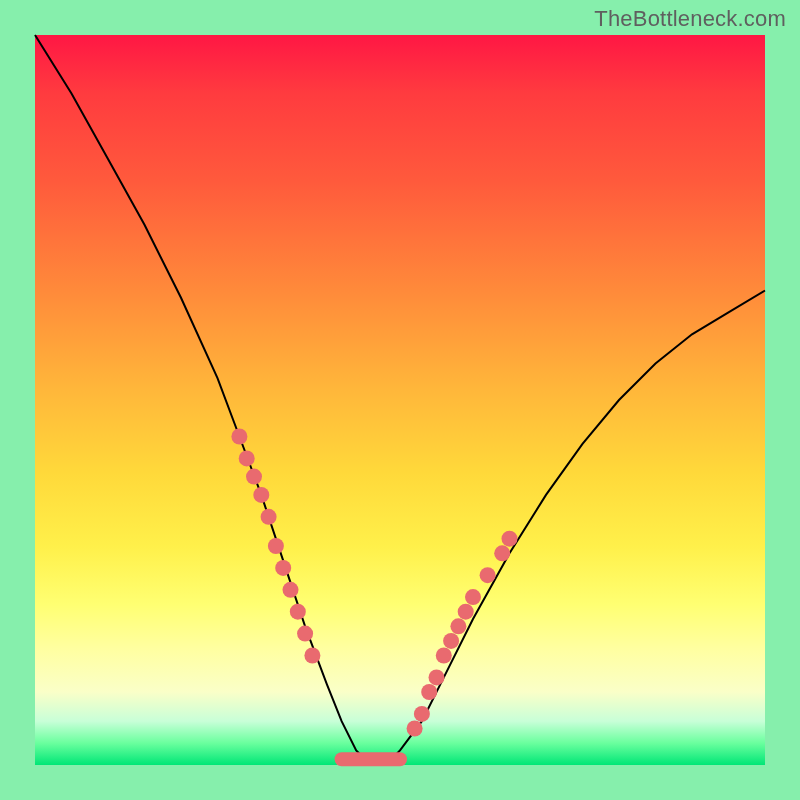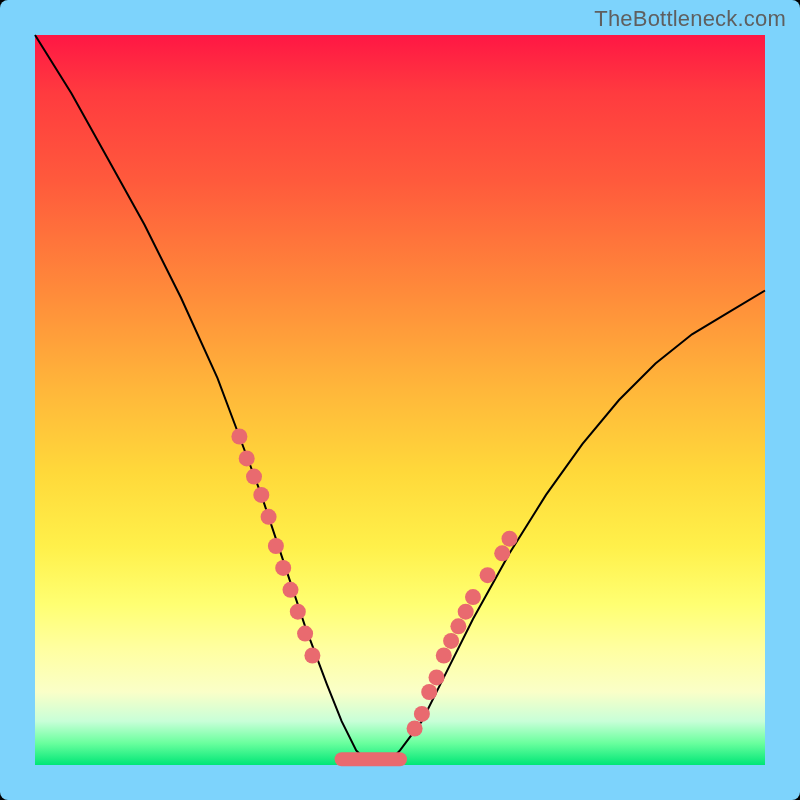--- a/index.html
+++ b/index.html
@@ -10,22 +10,21 @@
     background: #000;
     overflow: hidden;
     font-family: Arial, Helvetica, sans-serif;
   }
   .frame {
     position: absolute;
     top: 0;
     left: 0;
     width: 800px;
     height: 800px;
-    background: #7dd3fc;
-    border-radius: 8px;
+    background: #86efac;
   }
   .plot-area {
     position: absolute;
     top: 35px;
     left: 35px;
     width: 730px;
     height: 730px;
     
     background: linear-gradient(
       to bottom,

